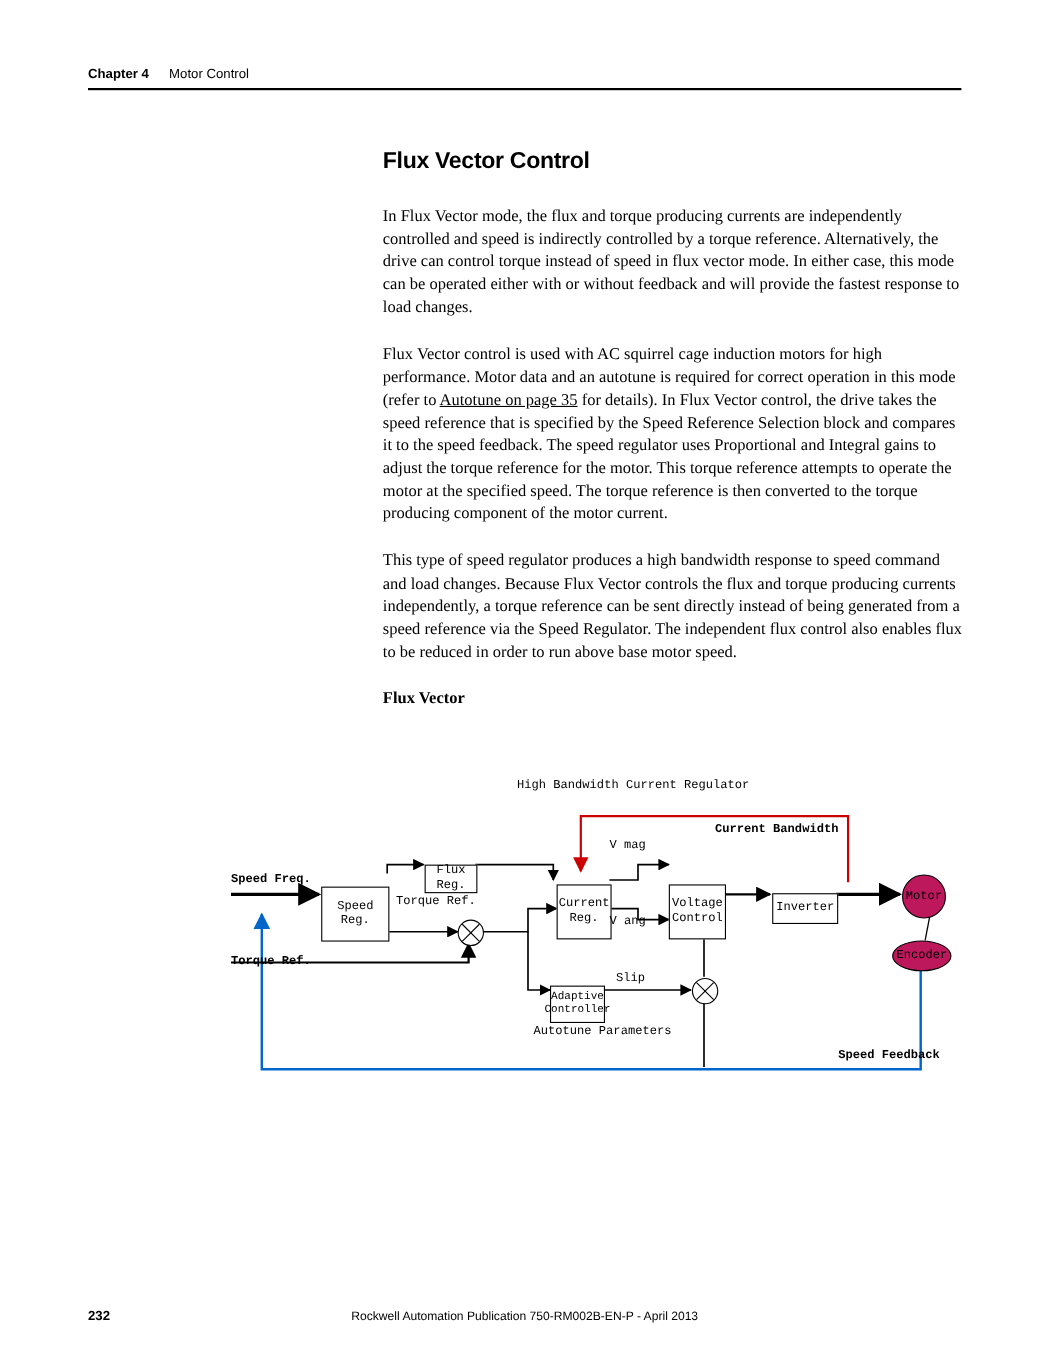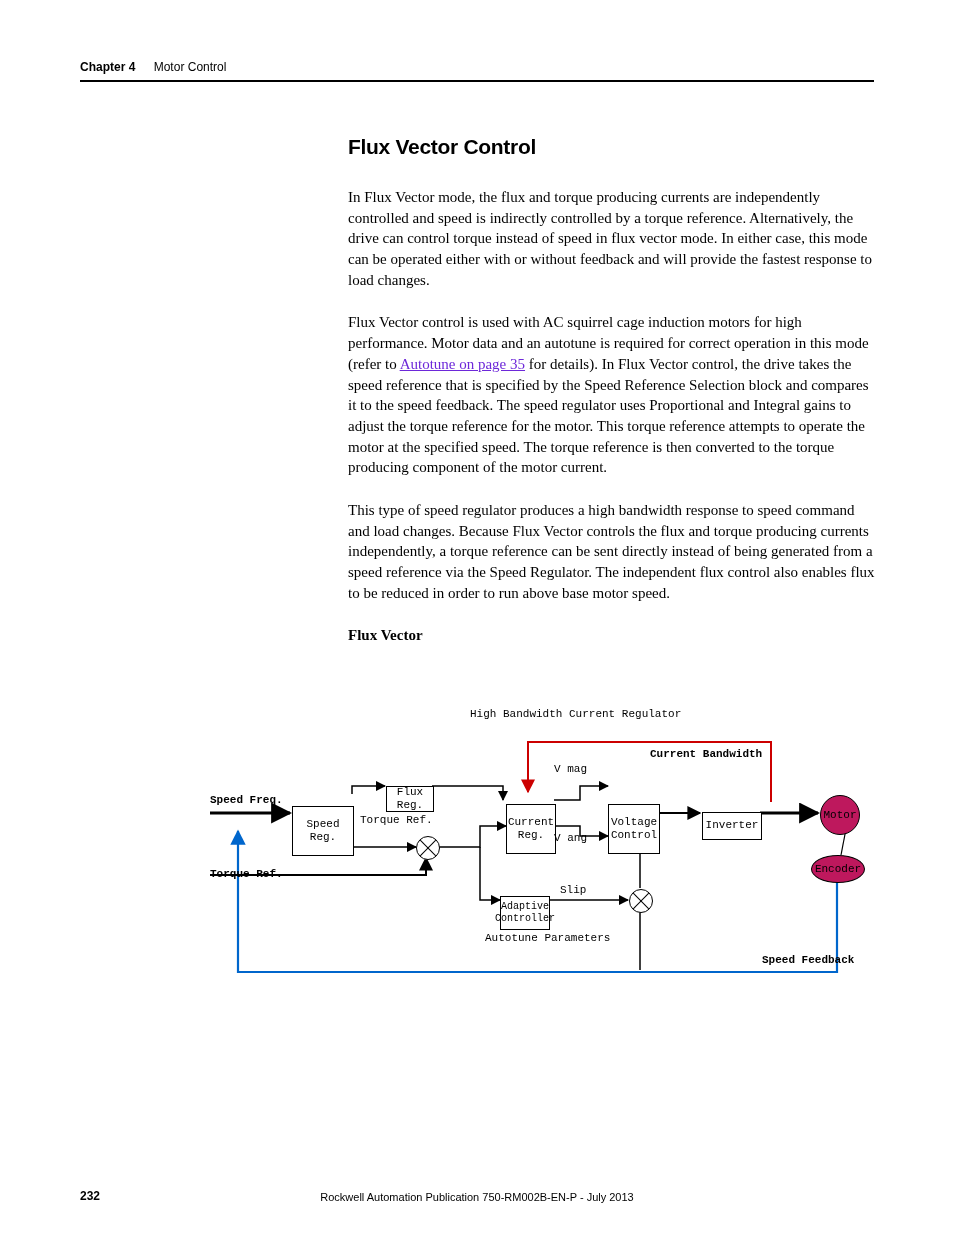--- a/index.html
+++ b/index.html
@@ -54,21 +54,21 @@
     margin: 0 0 28px 0;
     letter-spacing: -0.3px;
   }
   .content p {
     font-size: 15px;
     line-height: 1.38;
     margin: 0 0 22px 0;
     text-align: left;
   }
   .content a {
-    color: #6d28d9;
+    color: #000000;
     text-decoration: underline;
   }
   .fig-title {
     font-family: Georgia, serif;
     font-weight: 700;
     font-size: 14px;
     margin: 0 0 20px 0;
   }
   .footer {
     position: absolute;
@@ -258,14 +258,14 @@
     <div class="dbox" style="left:290px; top:184px; width:48px; height:32px; white-space:pre; font-size:10px;">Adaptive
 Controller</div>
     <div class="dlabel" style="left:350px; top:184px;">Slip</div>
     <div class="dsum" style="left:419px; top:189px;"></div>
 
     <div class="dlabel" style="left:275px; top:232px;">Autotune Parameters</div>
     <div class="dlabel dbold" style="left:552px; top:254px;">Speed Feedback</div>
   </div>
 
   <div class="page-num">232</div>
-  <div class="footer">Rockwell Automation Publication 750-RM002B-EN-P - July 2013</div>
+  <div class="footer">Rockwell Automation Publication 750-RM002B-EN-P - April 2013</div>
 </div>
 
 </body></html>

